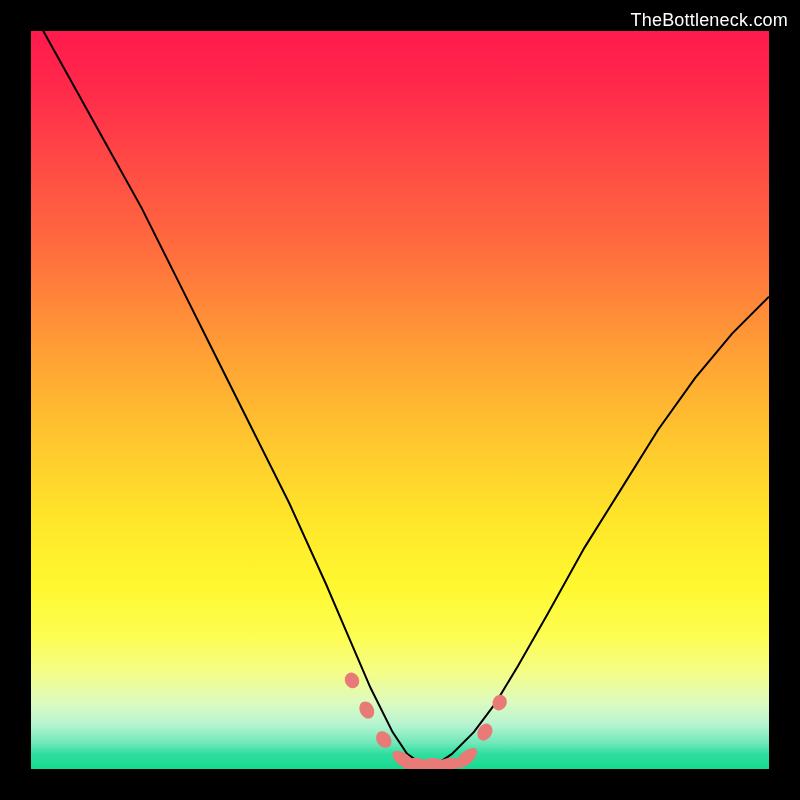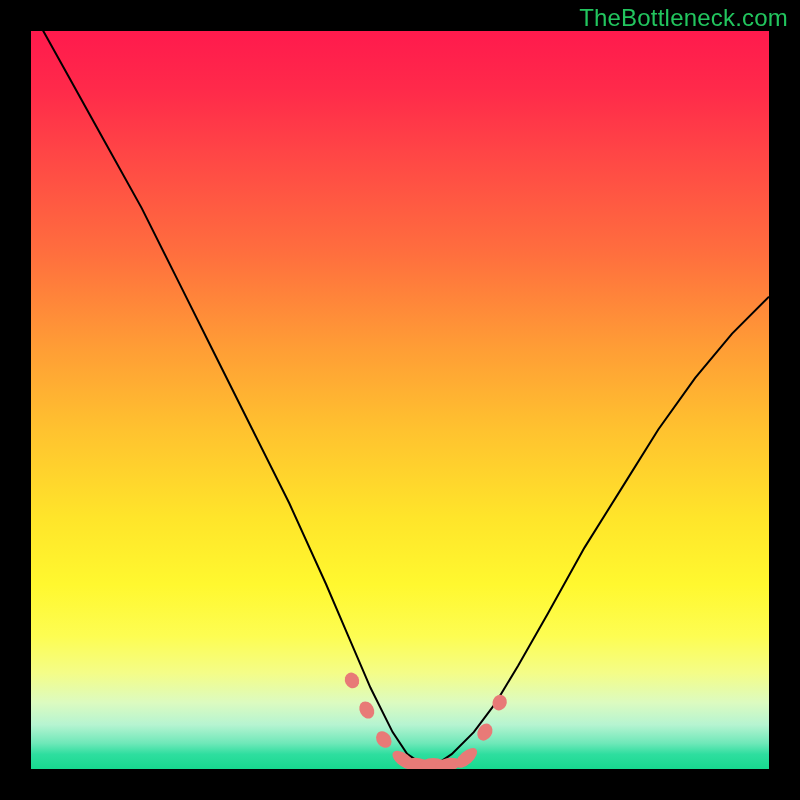--- a/index.html
+++ b/index.html
@@ -38,24 +38,24 @@
       #f4fd88 87%,
       #dcfbc0 91%,
       #b6f4d1 94%,
       #6fe8b9 96.5%,
       #2ede9f 98%,
       #17d98f 100%
     );
   }
   .watermark {
     position: absolute;
-    top: 4px;
+    top: 10px;
     right: 12px;
-    color: #22c55e;
-    font-size: 24px;
+    color: #ffffff;
+    font-size: 18px;
     font-weight: 400;
     letter-spacing: 0.2px;
     z-index: 10;
   }
   svg.lines {
     position: absolute;
     left: 0;
     top: 0;
     width: 738px;
     height: 738px;

